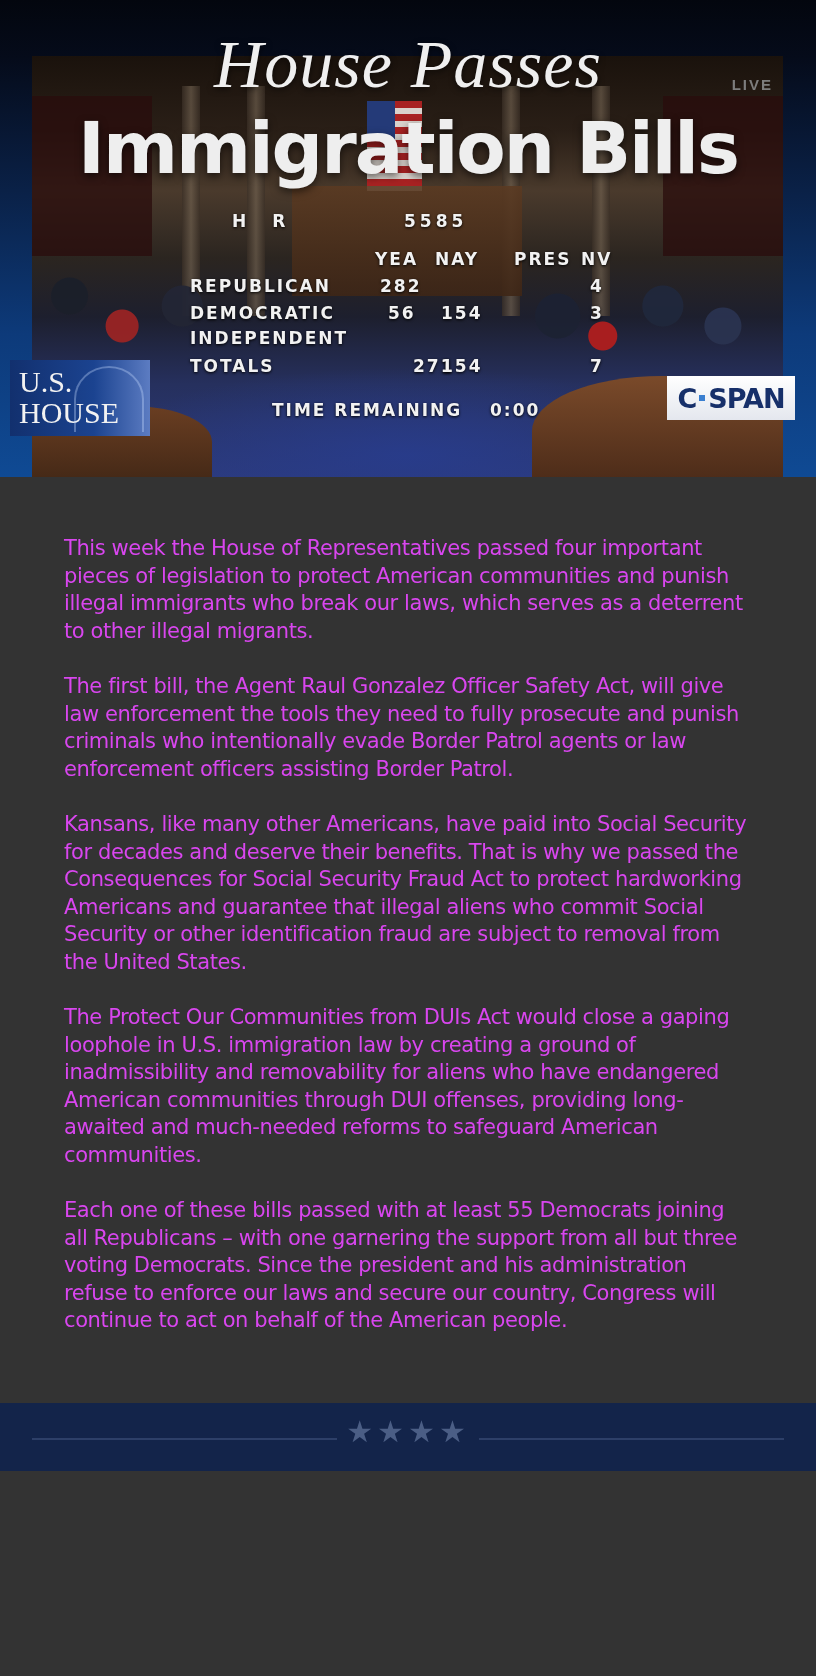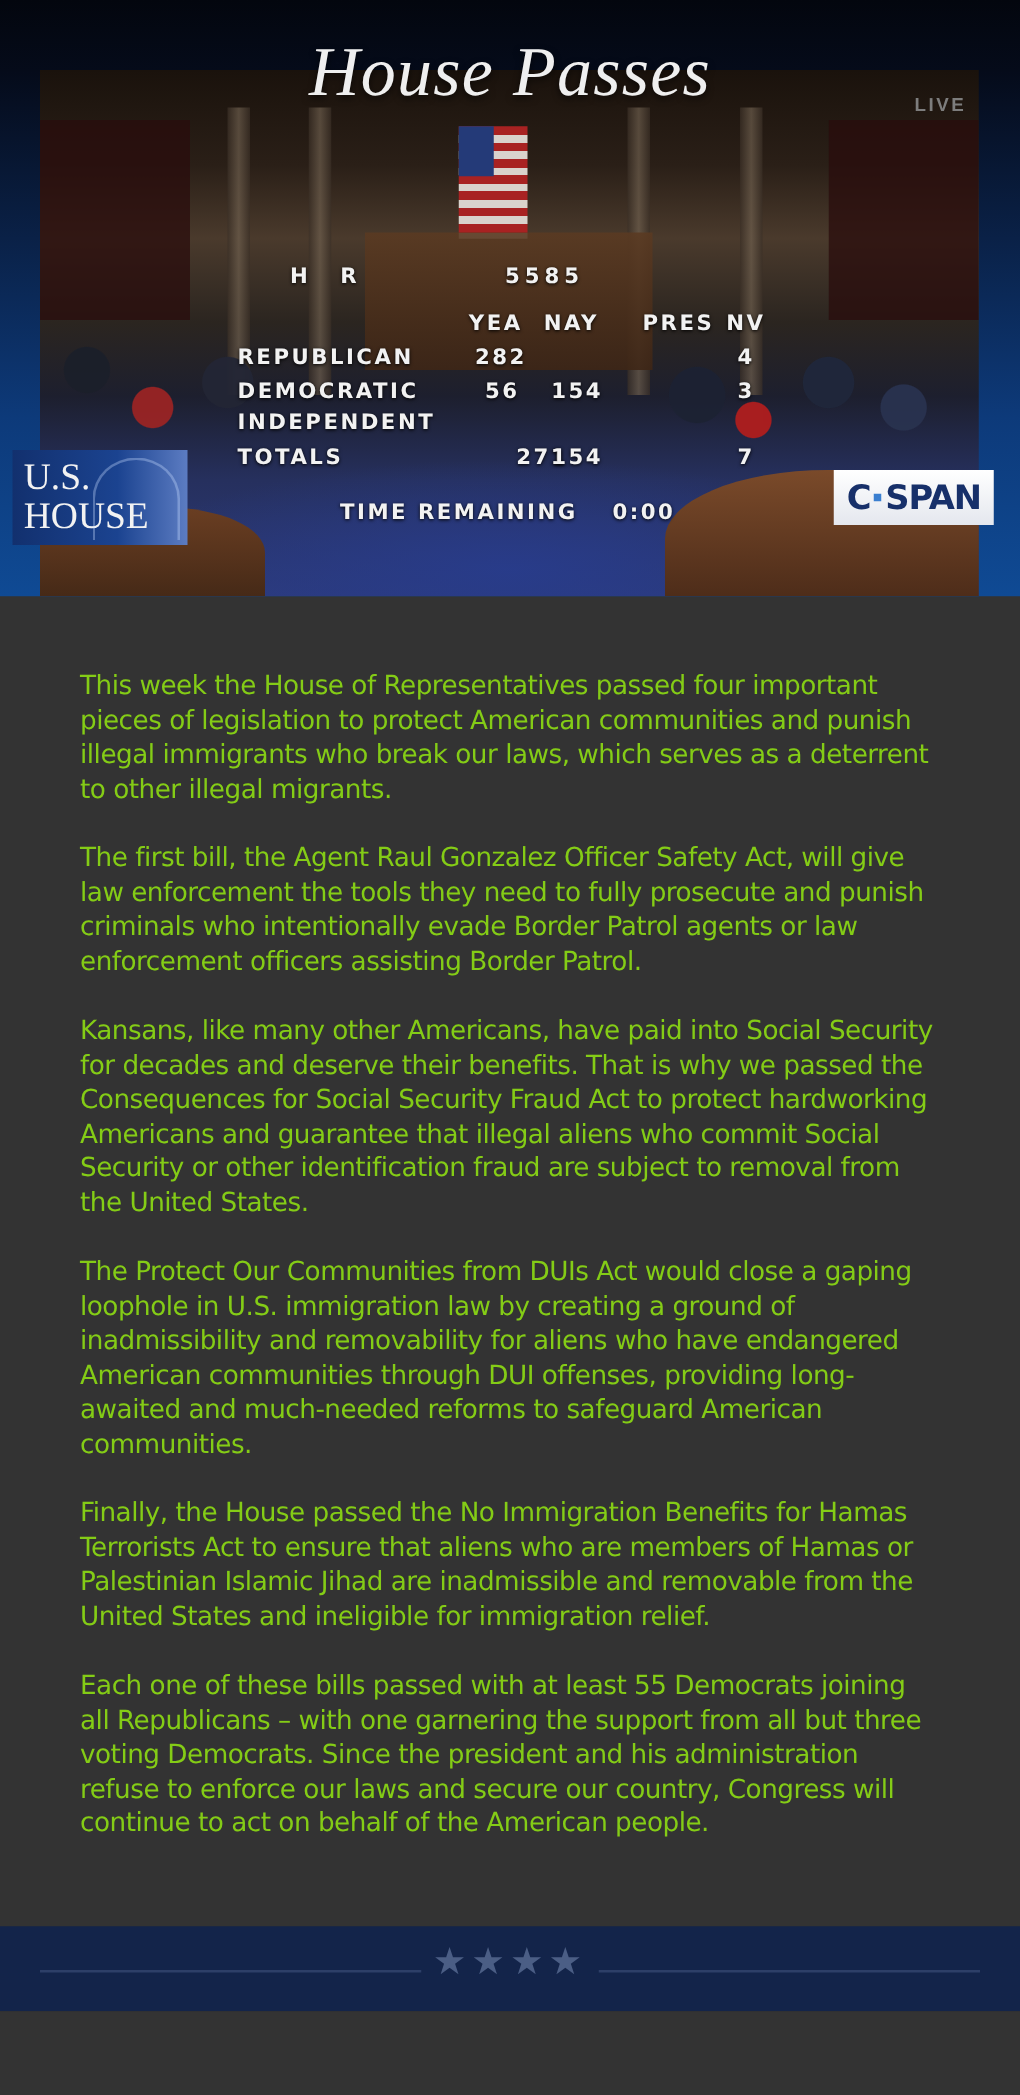--- a/index.html
+++ b/index.html
@@ -31,21 +31,21 @@
       radial-gradient(circle at 20% 45%, #232635 0 20px, transparent 21px),
       radial-gradient(circle at 70% 50%, #1c2233 0 22px, transparent 23px),
       radial-gradient(circle at 76% 60%, #b01e1e 0 14px, transparent 15px),
       radial-gradient(circle at 84% 45%, #20283c 0 20px, transparent 21px),
       radial-gradient(circle at 92% 55%, #2a3350 0 18px, transparent 19px);
     opacity: .95; }
 
   .title-script {
     position: absolute; left: 0; right: 0; top: 30px; text-align: center;
     font-family: "Liberation Serif", "DejaVu Serif", serif; font-style: italic;
-    font-size: 56px; color: #efefef; letter-spacing: 1px; line-height: 1;
+    font-size: 68px; color: #efefef; letter-spacing: 1px; line-height: 1;
     text-shadow: 0 2px 6px rgba(0,0,0,0.6);
   }
   .title-bold {
     position: absolute; left: 0; right: 0; top: 112px; text-align: center;
     font-family: "DejaVu Sans", "Liberation Sans", sans-serif; font-weight: bold;
     font-size: 72px; color: #eeeeee; letter-spacing: -2px; line-height: 1;
     text-shadow: 0 3px 8px rgba(0,0,0,0.6);
   }
   .live { position: absolute; right: 10px; top: 4px; color: #7d7d7d; font-size: 15px; font-weight: bold; letter-spacing: 2px; margin-top: 16px; }
 
@@ -62,21 +62,21 @@
   .badge-cspan {
     position: absolute; left: 667px; top: 376px; width: 128px; height: 44px;
     background: linear-gradient(180deg, #ffffff, #e4e7ee);
     color: #17306a; font-family: "DejaVu Sans", sans-serif; font-weight: bold;
     font-size: 27px; letter-spacing: -1px; display: flex; align-items: center; justify-content: center;
   }
   .badge-cspan .dot { display: inline-block; width: 6px; height: 6px; background: #3a7fd0; margin: 0 3px; }
 
   .content { padding: 58px 64px 68px 64px; background: #333333; }
   .content p {
-    color: #84cc16; font-family: "DejaVu Sans", "Liberation Sans", sans-serif;
+    color: #d946ef; font-family: "DejaVu Sans", "Liberation Sans", sans-serif;
     font-size: 21px; line-height: 27.5px; letter-spacing: -0.4px; margin-bottom: 28px;
   }
   .content p:last-child { margin-bottom: 0; }
 
   .footer { position: relative; height: 68px; background: #13244a; }
   .footer .rule { position: absolute; top: 35px; height: 2px; background: #2d3f68; }
   .footer .stars { position: absolute; left: 0; right: 0; top: 14px; text-align: center; color: #4b5e85; font-size: 30px; letter-spacing: 4px; line-height: 1; }
 </style>
 </head>
 <body>
@@ -120,40 +120,40 @@
       <span class="cell" style="left:348px;top:300px;margin-left:33px;">271</span>
       <span class="cell" style="left:409px;top:300px;">154</span>
       <span class="cell" style="left:558px;top:300px;">7</span>
 
       <span class="cell" style="left:240px;top:344px;">TIME REMAINING</span>
       <span class="cell" style="left:458px;top:344px;">0:00</span>
     </div>
   </div>
 
   <div class="title-script">House Passes</div>
+  <div class="title-bold">Immigration Bills</div>
 
   <div class="badge-house">
     <div class="dome"></div>
     <div>U.S.</div>
     <div>HOUSE</div>
   </div>
 
   <div class="badge-cspan">
     <span>C</span>
     <span class="dot"></span>
     <span>SPAN</span>
   </div>
 </div>
 
 <div class="content">
   <p>This week the House of Representatives passed four important pieces of legislation to protect American communities and punish illegal immigrants who break our laws, which serves as a deterrent to other illegal migrants.</p>
   <p>The first bill, the Agent Raul Gonzalez Officer Safety Act, will give law enforcement the tools they need to fully prosecute and punish criminals who intentionally evade Border Patrol agents or law enforcement officers assisting Border Patrol.</p>
   <p>Kansans, like many other Americans, have paid into Social Security for decades and deserve their benefits. That is why we passed the Consequences for Social Security Fraud Act to protect hardworking Americans and guarantee that illegal aliens who commit Social Security or other identification fraud are subject to removal from the United States.</p>
   <p>The Protect Our Communities from DUIs Act would close a gaping loophole in U.S. immigration law by creating a ground of inadmissibility and removability for aliens who have endangered American communities through DUI offenses, providing long-awaited and much-needed reforms to safeguard American communities.</p>
-  <p>Finally, the House passed the No Immigration Benefits for Hamas Terrorists Act to ensure that aliens who are members of Hamas or Palestinian Islamic Jihad are inadmissible and removable from the United States and ineligible for immigration relief.</p>
   <p>Each one of these bills passed with at least 55 Democrats joining all Republicans – with one garnering the support from all but three voting Democrats. Since the president and his administration refuse to enforce our laws and secure our country, Congress will continue to act on behalf of the American people.</p>
 </div>
 
 <div class="footer">
   <div class="rule" style="left:32px;width:305px;"></div>
   <div class="stars">★★★★</div>
   <div class="rule" style="left:479px;width:305px;"></div>
 </div>
 
 </body></html>

